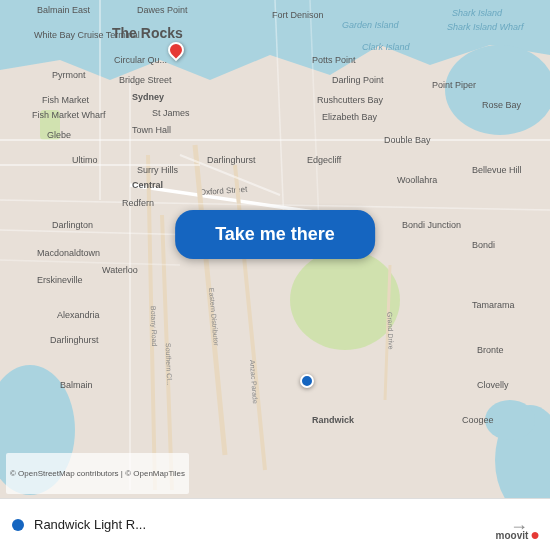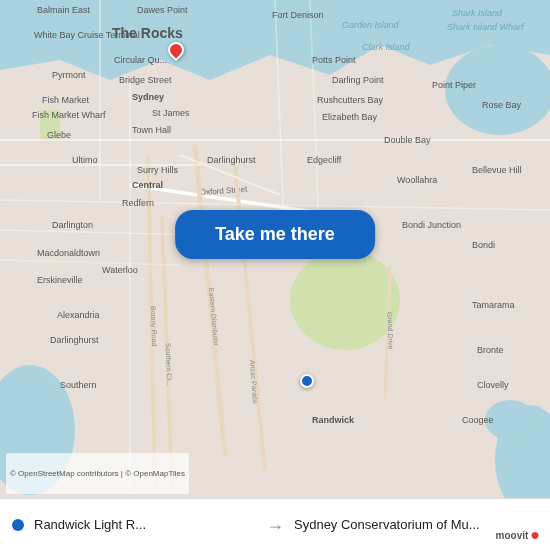--- a/index.html
+++ b/index.html
@@ -223,21 +223,21 @@
     <span class="map-label" style="top:155px; left:40px">Ultimo</span>
     <span class="map-label" style="top:165px; left:105px">Surry Hills</span>
     <span class="map-label" style="top:180px; left:100px; font-weight:bold">Central</span>
     <span class="map-label" style="top:198px; left:90px">Redfern</span>
     <span class="map-label" style="top:220px; left:20px">Darlington</span>
     <span class="map-label" style="top:248px; left:5px">Macdonaldtown</span>
     <span class="map-label" style="top:275px; left:5px">Erskineville</span>
     <span class="map-label" style="top:265px; left:70px">Waterloo</span>
     <span class="map-label" style="top:310px; left:25px">Alexandria</span>
     <span class="map-label" style="top:335px; left:18px">Darlinghurst</span>
-    <span class="map-label" style="top:380px; left:28px">Southern</span>
+    <span class="map-label" style="top:380px; left:28px">Balmain</span>
 
     <span class="map-label" style="top:10px; left:240px">Fort Denison</span>
     <span class="map-label water" style="top:20px; left:310px">Garden Island</span>
     <span class="map-label water" style="top:8px; left:420px">Shark Island</span>
     <span class="map-label water" style="top:22px; left:415px">Shark Island Wharf</span>
     <span class="map-label water" style="top:42px; left:330px">Clark Island</span>
     <span class="map-label" style="top:55px; left:280px">Potts Point</span>
     <span class="map-label" style="top:75px; left:300px">Darling Point</span>
     <span class="map-label" style="top:80px; left:400px">Point Piper</span>
     <span class="map-label" style="top:95px; left:285px">Rushcutters Bay</span>
@@ -267,21 +267,18 @@
 
     <div class="map-attribution">© OpenStreetMap contributors | © OpenMapTiles</div>
   </div>
 
   <div class="bottom-bar">
     <div class="bottom-location">
       <div class="location-dot"></div>
       <span class="location-name">Randwick Light R...</span>
     </div>
     <span class="arrow-icon">→</span>
-    <div class="bottom-location">
-      <span class="destination-name">Sydney Conservatorium of Mu...</span>
-    </div>
     <div style="position:absolute; right:10px; bottom:6px; display:flex; align-items:center; gap:2px;">
       <span style="font-size:10px; color:#555; font-weight:bold">moovit</span>
       <span style="font-size:16px; color:#e53935; font-weight:bold">●</span>
     </div>
   </div>
 </div>
 
 </body></html>

